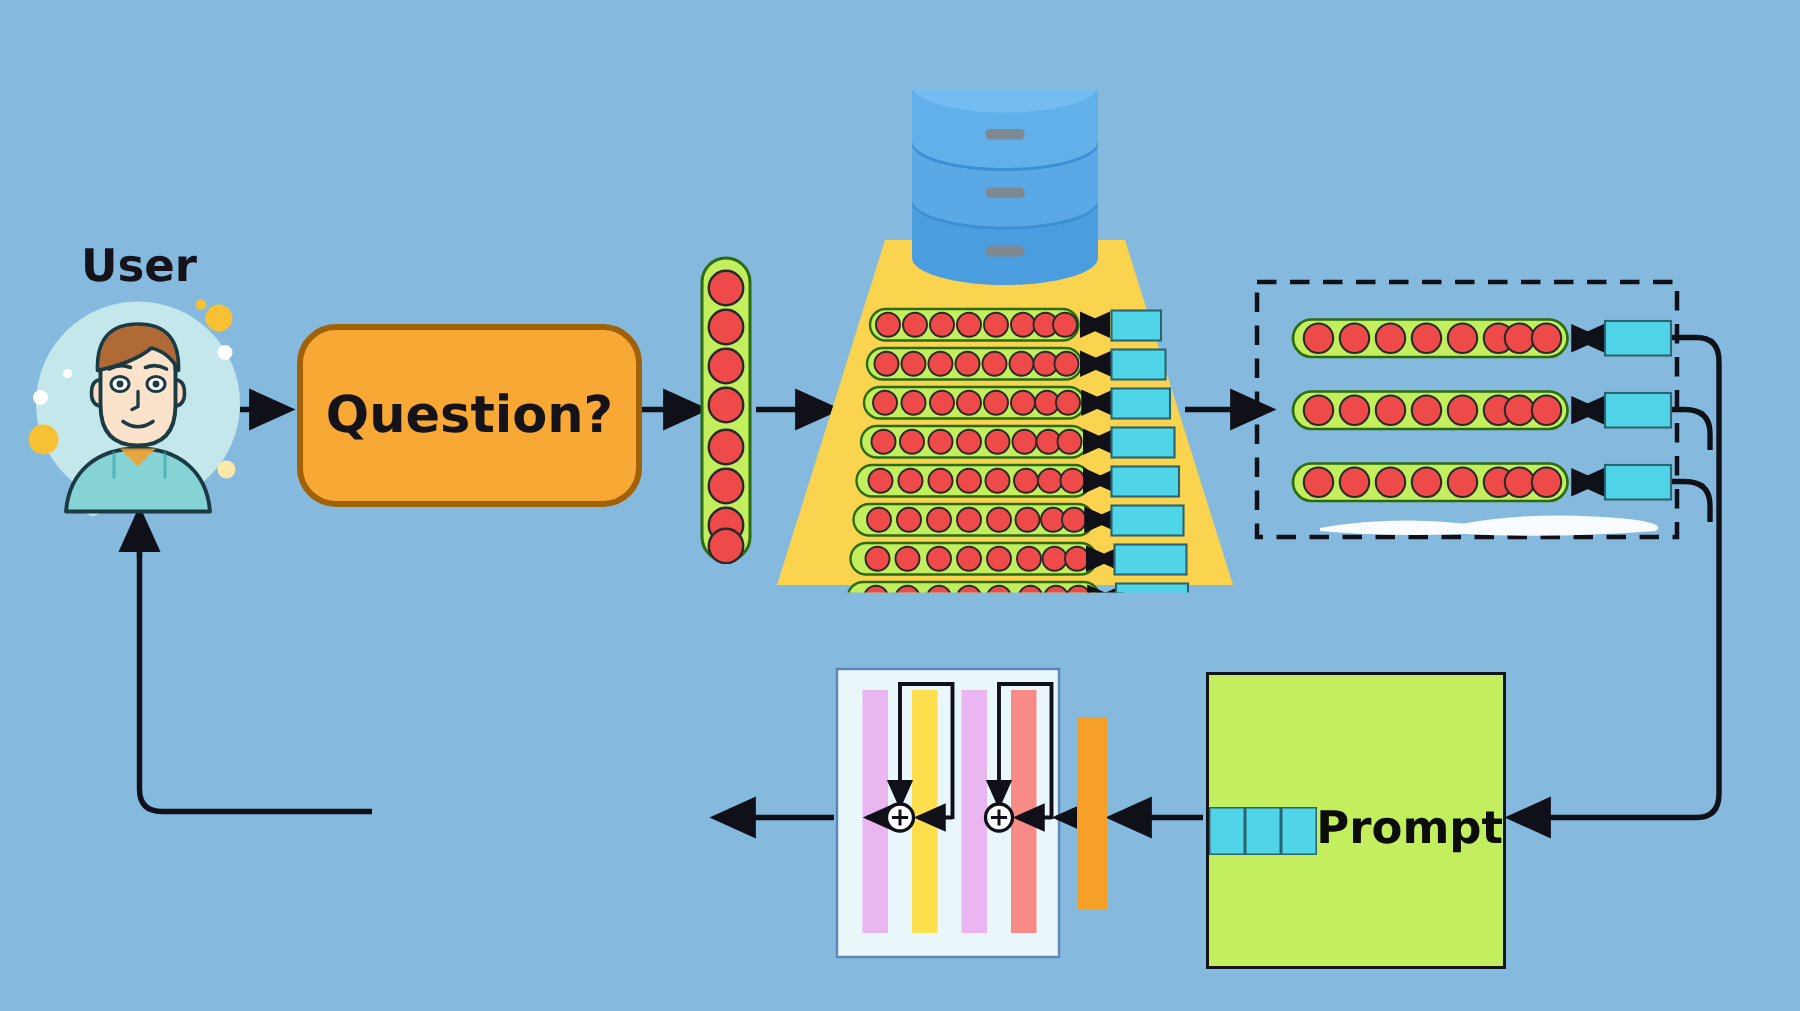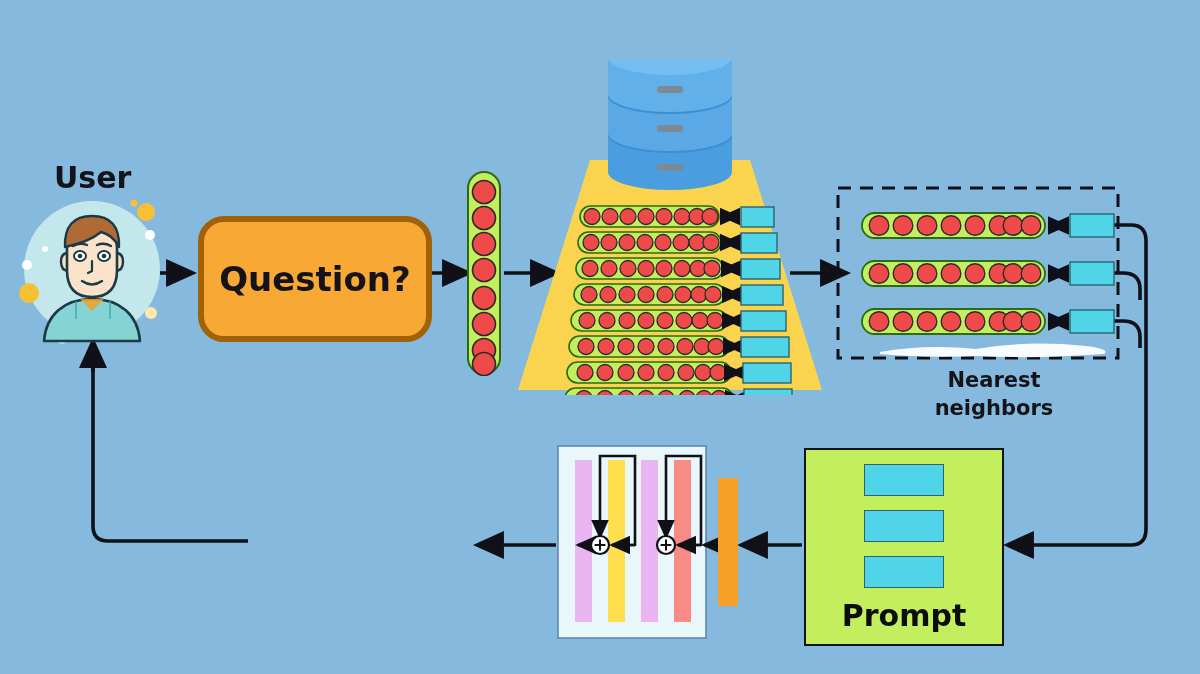--- a/index.html
+++ b/index.html
@@ -17,39 +17,39 @@
     position:absolute;
     color:#14131a;
     font-family:"DejaVu Sans", sans-serif;
     font-weight:bold;
     white-space:nowrap;
   }
   
   .roundbox{
     position:absolute;
     display:flex;align-items:center;justify-content:center;
-    border:6px solid #a16207;
+    border:4px solid #a16207;
     border-radius:26px;
     font-weight:bold;
     color:#14131a;
     font-family:"DejaVu Sans", sans-serif;
   }
   #question-box{
     left:198px;top:216px;width:222px;height:114px;
     background:#f8a834;font-size:34px;
   }
   #answer-box{
     left:249px;top:484px;width:222px;height:114px;
     background:#fbb4c0;font-size:34px;
   }
   
   #prompt-box{
     position:absolute;left:804px;top:448px;width:196px;height:194px;
     background:#c3ef5e;border:2px solid #14131a;
-    display:flex;flex-direction:column;align-items:center;
+    display:flex;flex-direction:row;align-items:center;
   }
   #prompt-box .pbar{
     width:78px;height:30px;background:#4fd4e8;border:1.5px solid #2b6470;
     margin-top:14px;
   }
   #prompt-label{
     margin-top:10px;font-size:30px;font-weight:bold;color:#0c0c0c;
     font-family:"DejaVu Sans", sans-serif;
   }
   
@@ -364,21 +364,20 @@
         <circle cx="195" cy="135.5" r="9.8" fill="#ef4a4a" stroke="#2a2a2a" stroke-width="1.4"></circle>
         <line x1="215" y1="135.5" x2="230" y2="135.5" stroke="#101018" stroke-width="2.8" marker-start="url(#ahsR)" marker-end="url(#ahs)"></line>
         <rect x="234" y="124" width="44" height="23" fill="#4fd4e8" stroke="#2b6470" stroke-width="1.4"></rect>
       </g>
     </g>
 
     <g opacity="0.95">
       <path d="M44,166 Q90,158 140,163 Q190,154 250,160 Q275,163 268,168 Q200,173 140,170 Q88,172 44,168 Z" fill="#ffffff"></path>
     </g>
   </svg>
-  <div class="lbl" id="nn-label">Nearest neighbors</div>
 
   <div id="prompt-box">
     <div class="pbar"></div>
     <div class="pbar"></div>
     <div class="pbar"></div>
     <div id="prompt-label">Prompt</div>
   </div>
 
   <svg class="abs" style="left:556px;top:444px" width="190" height="200">
     <rect x="2" y="2" width="148" height="192" fill="#e9f7fb" stroke="#5d87b5" stroke-width="1.6"></rect>

